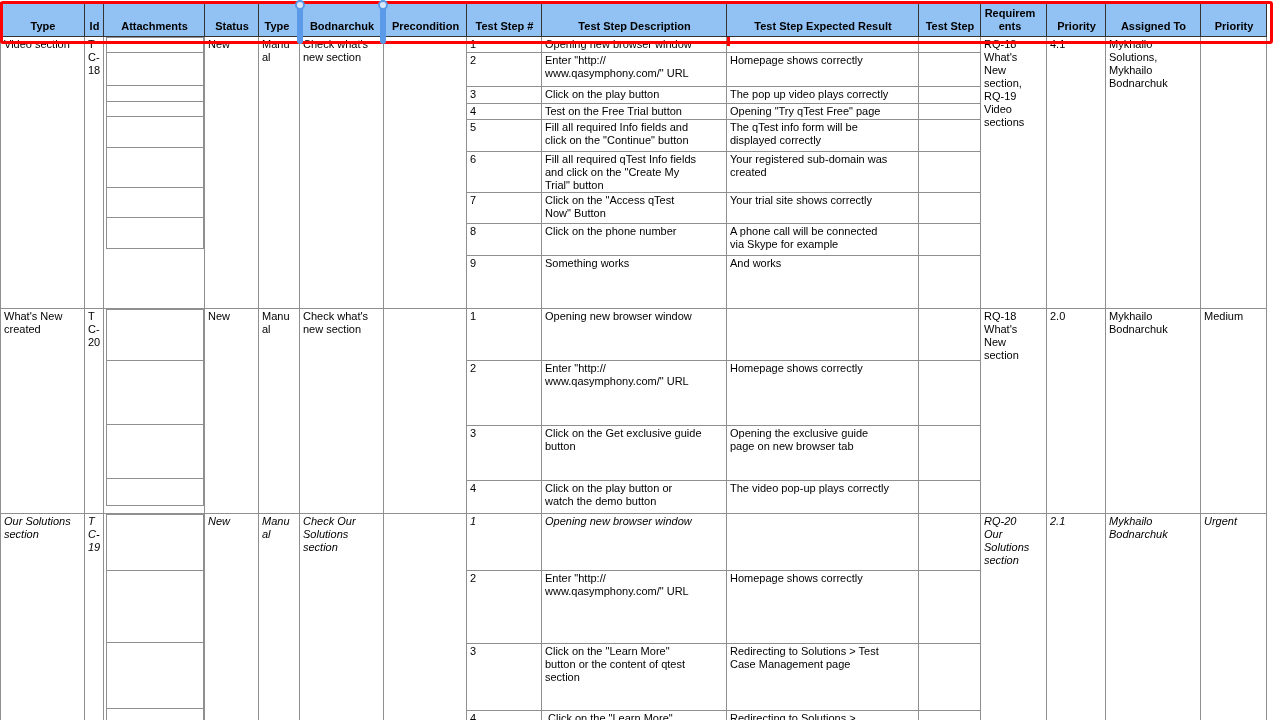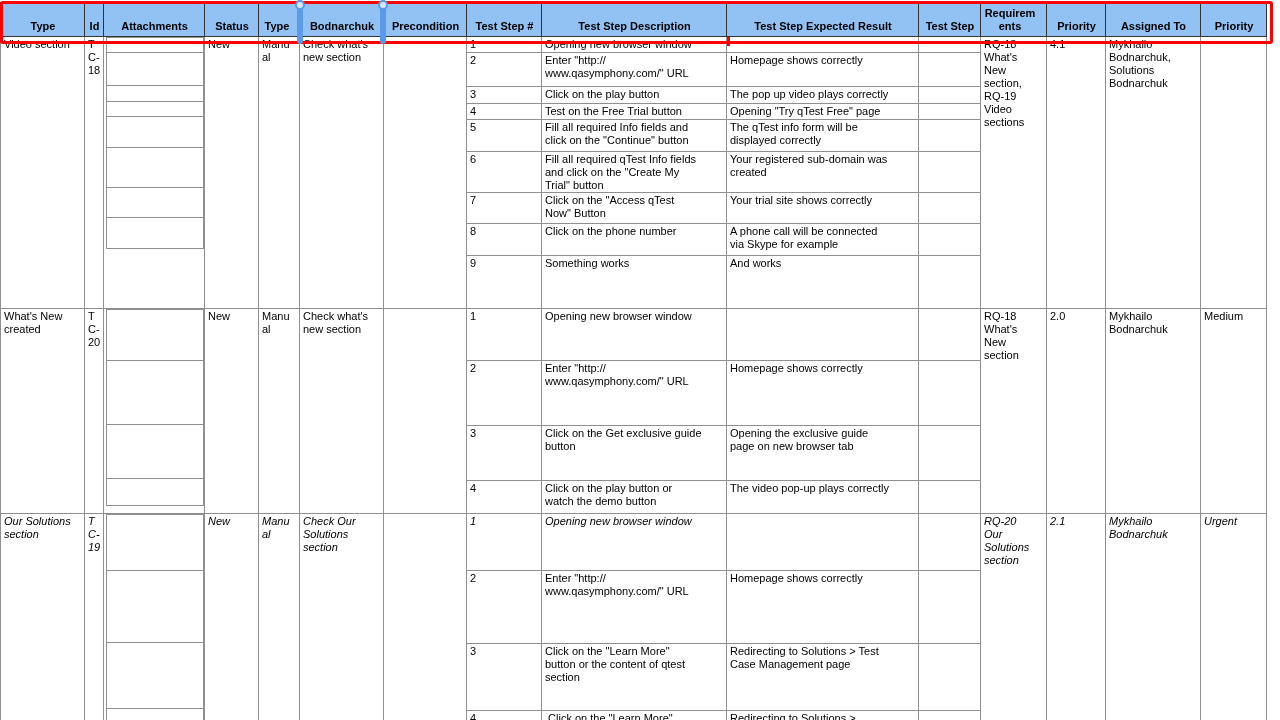--- a/index.html
+++ b/index.html
@@ -80,21 +80,21 @@
           <td class="c-stepexp"></td>
           <td class="c-teststep"></td>
           <td class="c-req" rowspan="9">RQ-18
 What's
 New
 section,
 RQ-19
 Video
 sections</td>
           <td class="c-version" rowspan="9">4.1</td>
-          <td class="c-assigned" rowspan="9">Mykhailo Bodnarchuk, Solutions Bodnarchuk</td>
+          <td class="c-assigned" rowspan="9">Mykhailo Solutions, Mykhailo Bodnarchuk</td>
           <td class="c-priority" rowspan="9"></td>
         </tr>
         <tr style="height: 34px;">
           <td class="c-stepnum">2</td>
           <td class="c-stepdesc">Enter "http://
 www.qasymphony.com/" URL</td>
           <td class="c-stepexp">Homepage shows correctly</td>
           <td class="c-teststep"></td>
         </tr>
         <tr style="height: 17px;">

